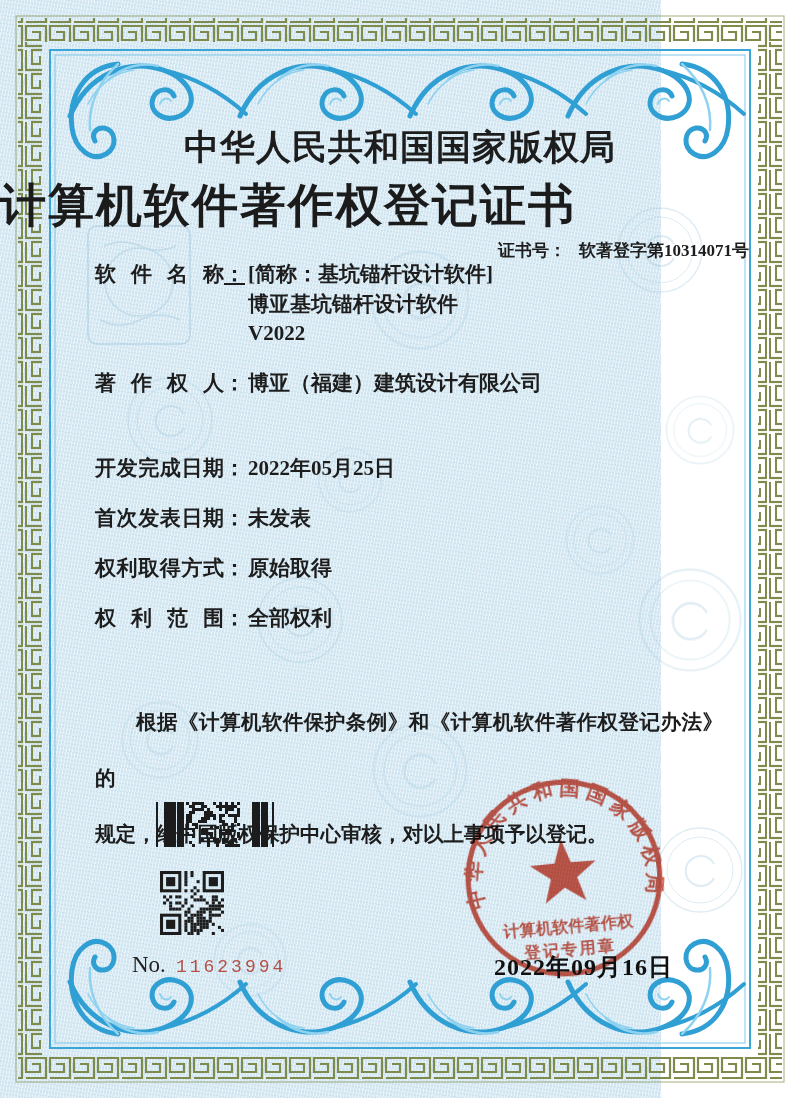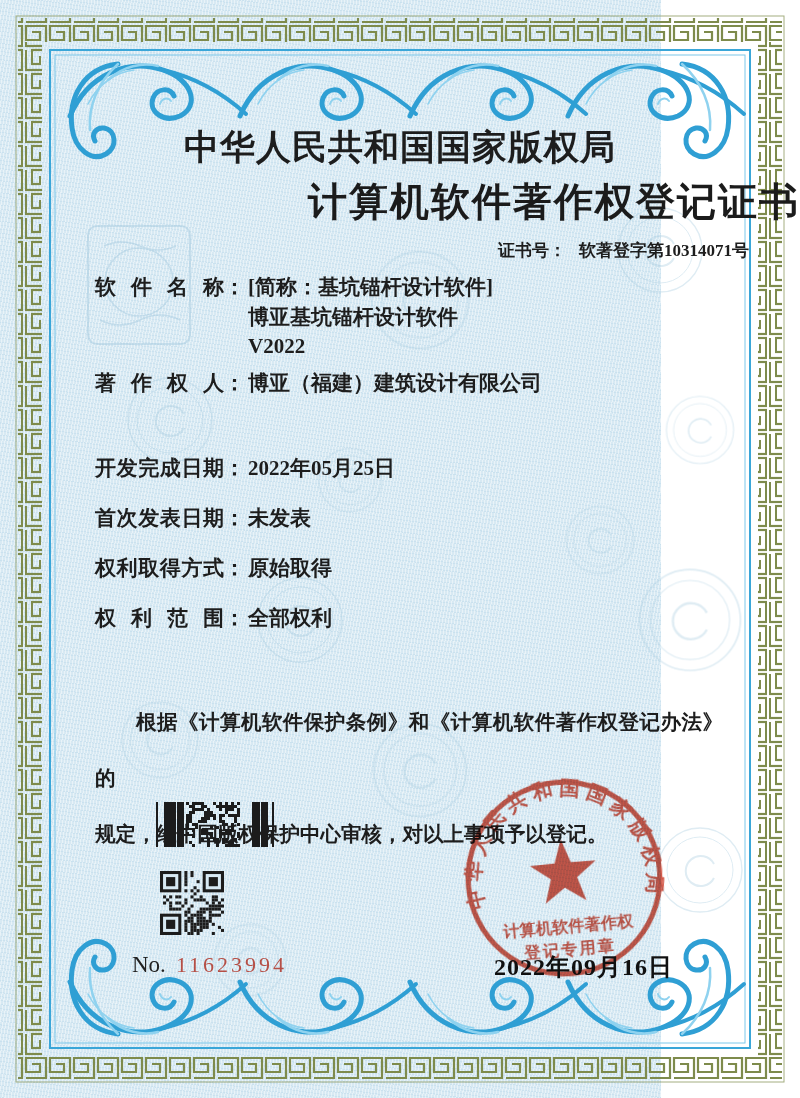--- a/index.html
+++ b/index.html
@@ -13,43 +13,43 @@
     background-image:
       repeating-linear-gradient(100deg, rgba(255,255,255,.45) 0 1px, rgba(255,255,255,0) 1px 3px),
       repeating-linear-gradient(8deg, rgba(168,206,228,.28) 0 1px, rgba(168,206,228,0) 1px 4px);
   }
   .decor{position:absolute;left:0;top:0;pointer-events:none;}
   .authority{
     position:absolute;top:124px;left:0;width:800px;text-align:center;
     font-size:35px;font-weight:bold;color:#1d1d1d;letter-spacing:1px;white-space:nowrap;
   }
   .cert-title{
-    position:absolute;top:175px;left:0;width:800px;text-align:right;
-    font-size:39px;font-weight:bold;color:#1b1b1b;letter-spacing:2px;white-space:nowrap;
+    position:absolute;top:175px;left:0;width:800px;text-align:left;
+    font-size:46px;font-weight:bold;color:#1b1b1b;letter-spacing:2px;white-space:nowrap;
   }
   .cert-no{
     position:absolute;top:239px;left:498px;font-size:17px;font-weight:bold;color:#1d1d1d;white-space:nowrap;
   }
   .cert-no .v{margin-left:13px;}
   .row{position:absolute;left:95px;font-size:21px;font-weight:bold;color:#1d1d1d;white-space:nowrap;}
   .lbl{display:inline-block;width:129px;text-align:justify;text-align-last:justify;vertical-align:top;}
   .val{position:absolute;left:153px;top:0;white-space:nowrap;}
   .val .ln{line-height:29.5px;}
   .statement{
     position:absolute;left:95px;top:694px;width:628px;
     font-size:20.5px;font-weight:bold;color:#1d1d1d;line-height:56px;
   }
   .statement .l1{text-indent:2em;text-align:justify;text-align-last:justify;}
   .statement .l2{text-align:left;}
   .barcode{position:absolute;left:156px;top:802px;width:118px;height:45px;}
   .qr{position:absolute;left:160px;top:871px;width:64px;height:64px;}
   .serial{position:absolute;left:132px;top:952px;font-size:23px;color:#222;white-space:nowrap;}
   .serial .num{
-    font-family:Liberation Serif, serif;
-    color:#b54f46;letter-spacing:3px;font-size:22px;margin-left:10px;
+    font-family:Liberation Mono, monospace;
+    color:#b54f46;letter-spacing:3px;font-size:18px;margin-left:10px;
   }
   .issue-date{position:absolute;left:494px;top:951px;font-size:24px;font-weight:bold;color:#101010;letter-spacing:1px;white-space:nowrap;}
   .seal{position:absolute;left:462px;top:776px;width:204px;height:204px;transform:rotate(-5deg);opacity:.92;mix-blend-mode:multiply;}
 </style>
 </head>
 <body>
 
 <div class="page">
 
   <svg class="decor" width="800" height="1098" viewBox="0 0 800 1098">
@@ -127,21 +127,21 @@
     </g>
   </svg>
 
   <div class="authority">中华人民共和国国家版权局</div>
   <div class="cert-title">计算机软件著作权登记证书</div>
 
   <div class="cert-no">
     <span>证书号</span><span>：</span><span class="v">软著登字第10314071号</span>
   </div>
 
-  <div class="row" style="top:273px;">
+  <div class="row" style="top:260px;text-decoration:underline;">
     <span class="lbl">软件名称</span><span>：</span>
     <span class="val">
       <div class="ln">[简称：基坑锚杆设计软件]</div>
       <div class="ln">博亚基坑锚杆设计软件</div>
       <div class="ln">V2022</div>
     </span>
   </div>
 
   <div class="row" style="top:369px;">
     <span class="lbl">著作权人</span><span>：</span>

